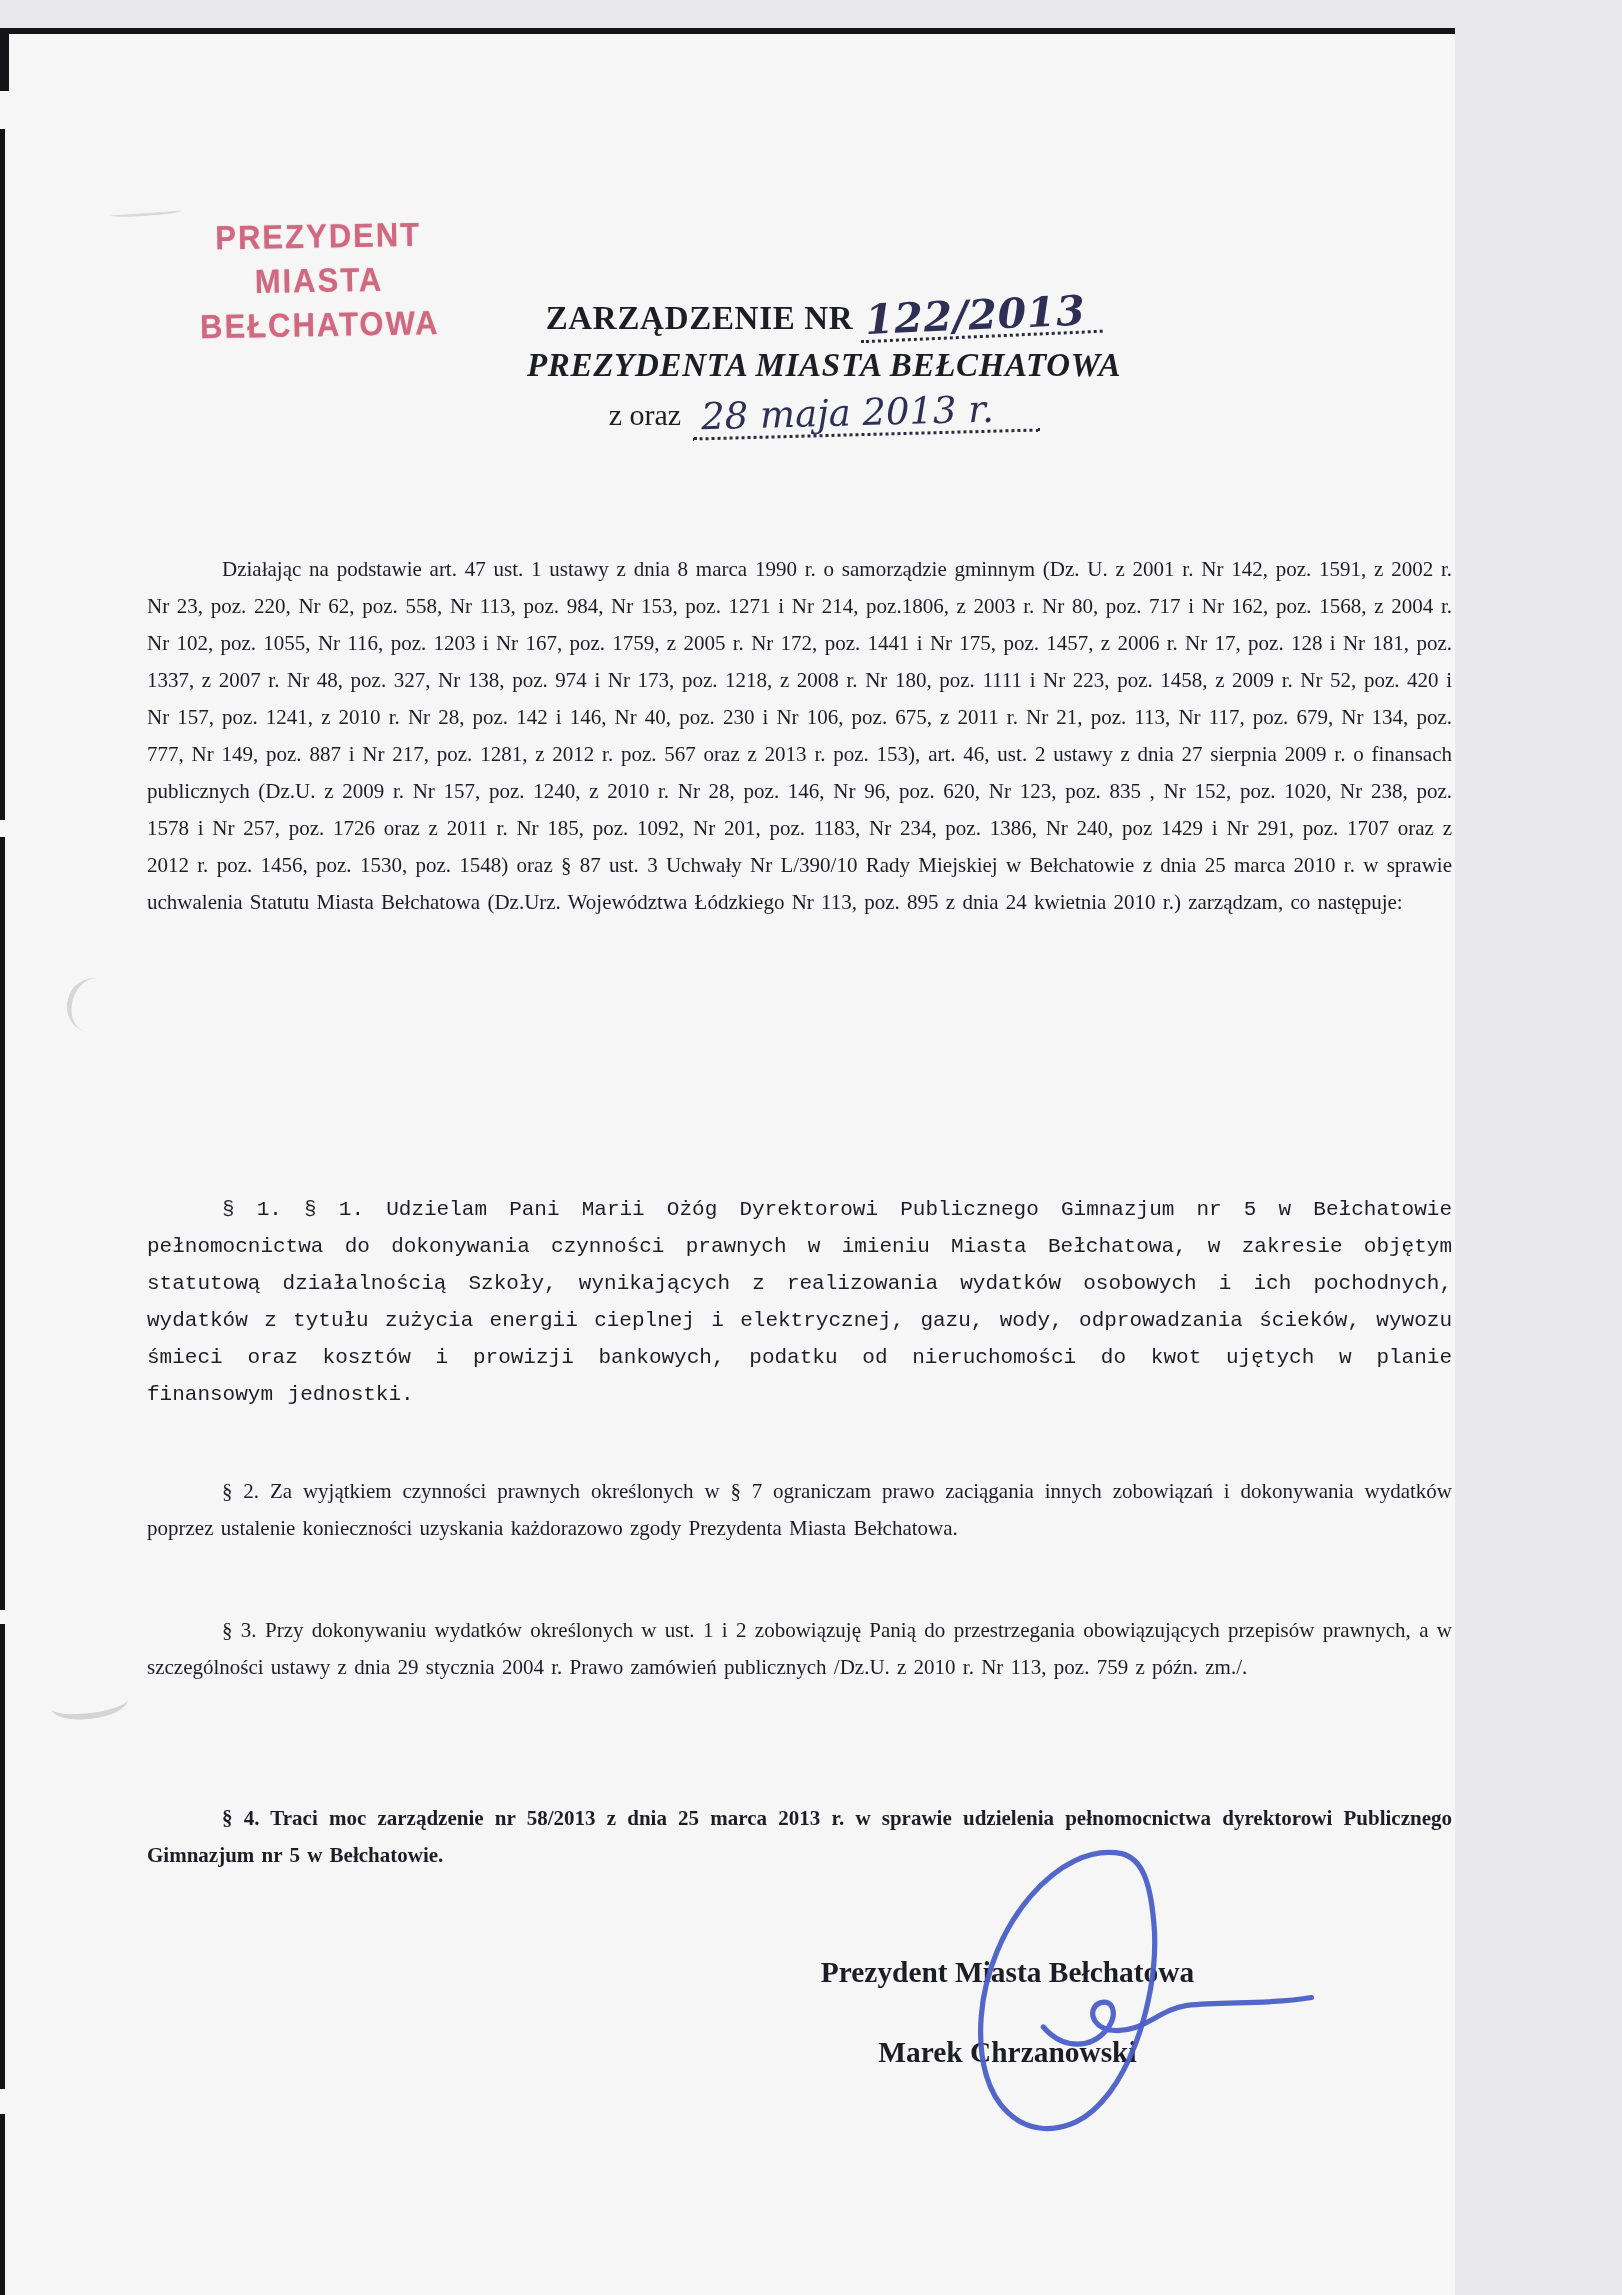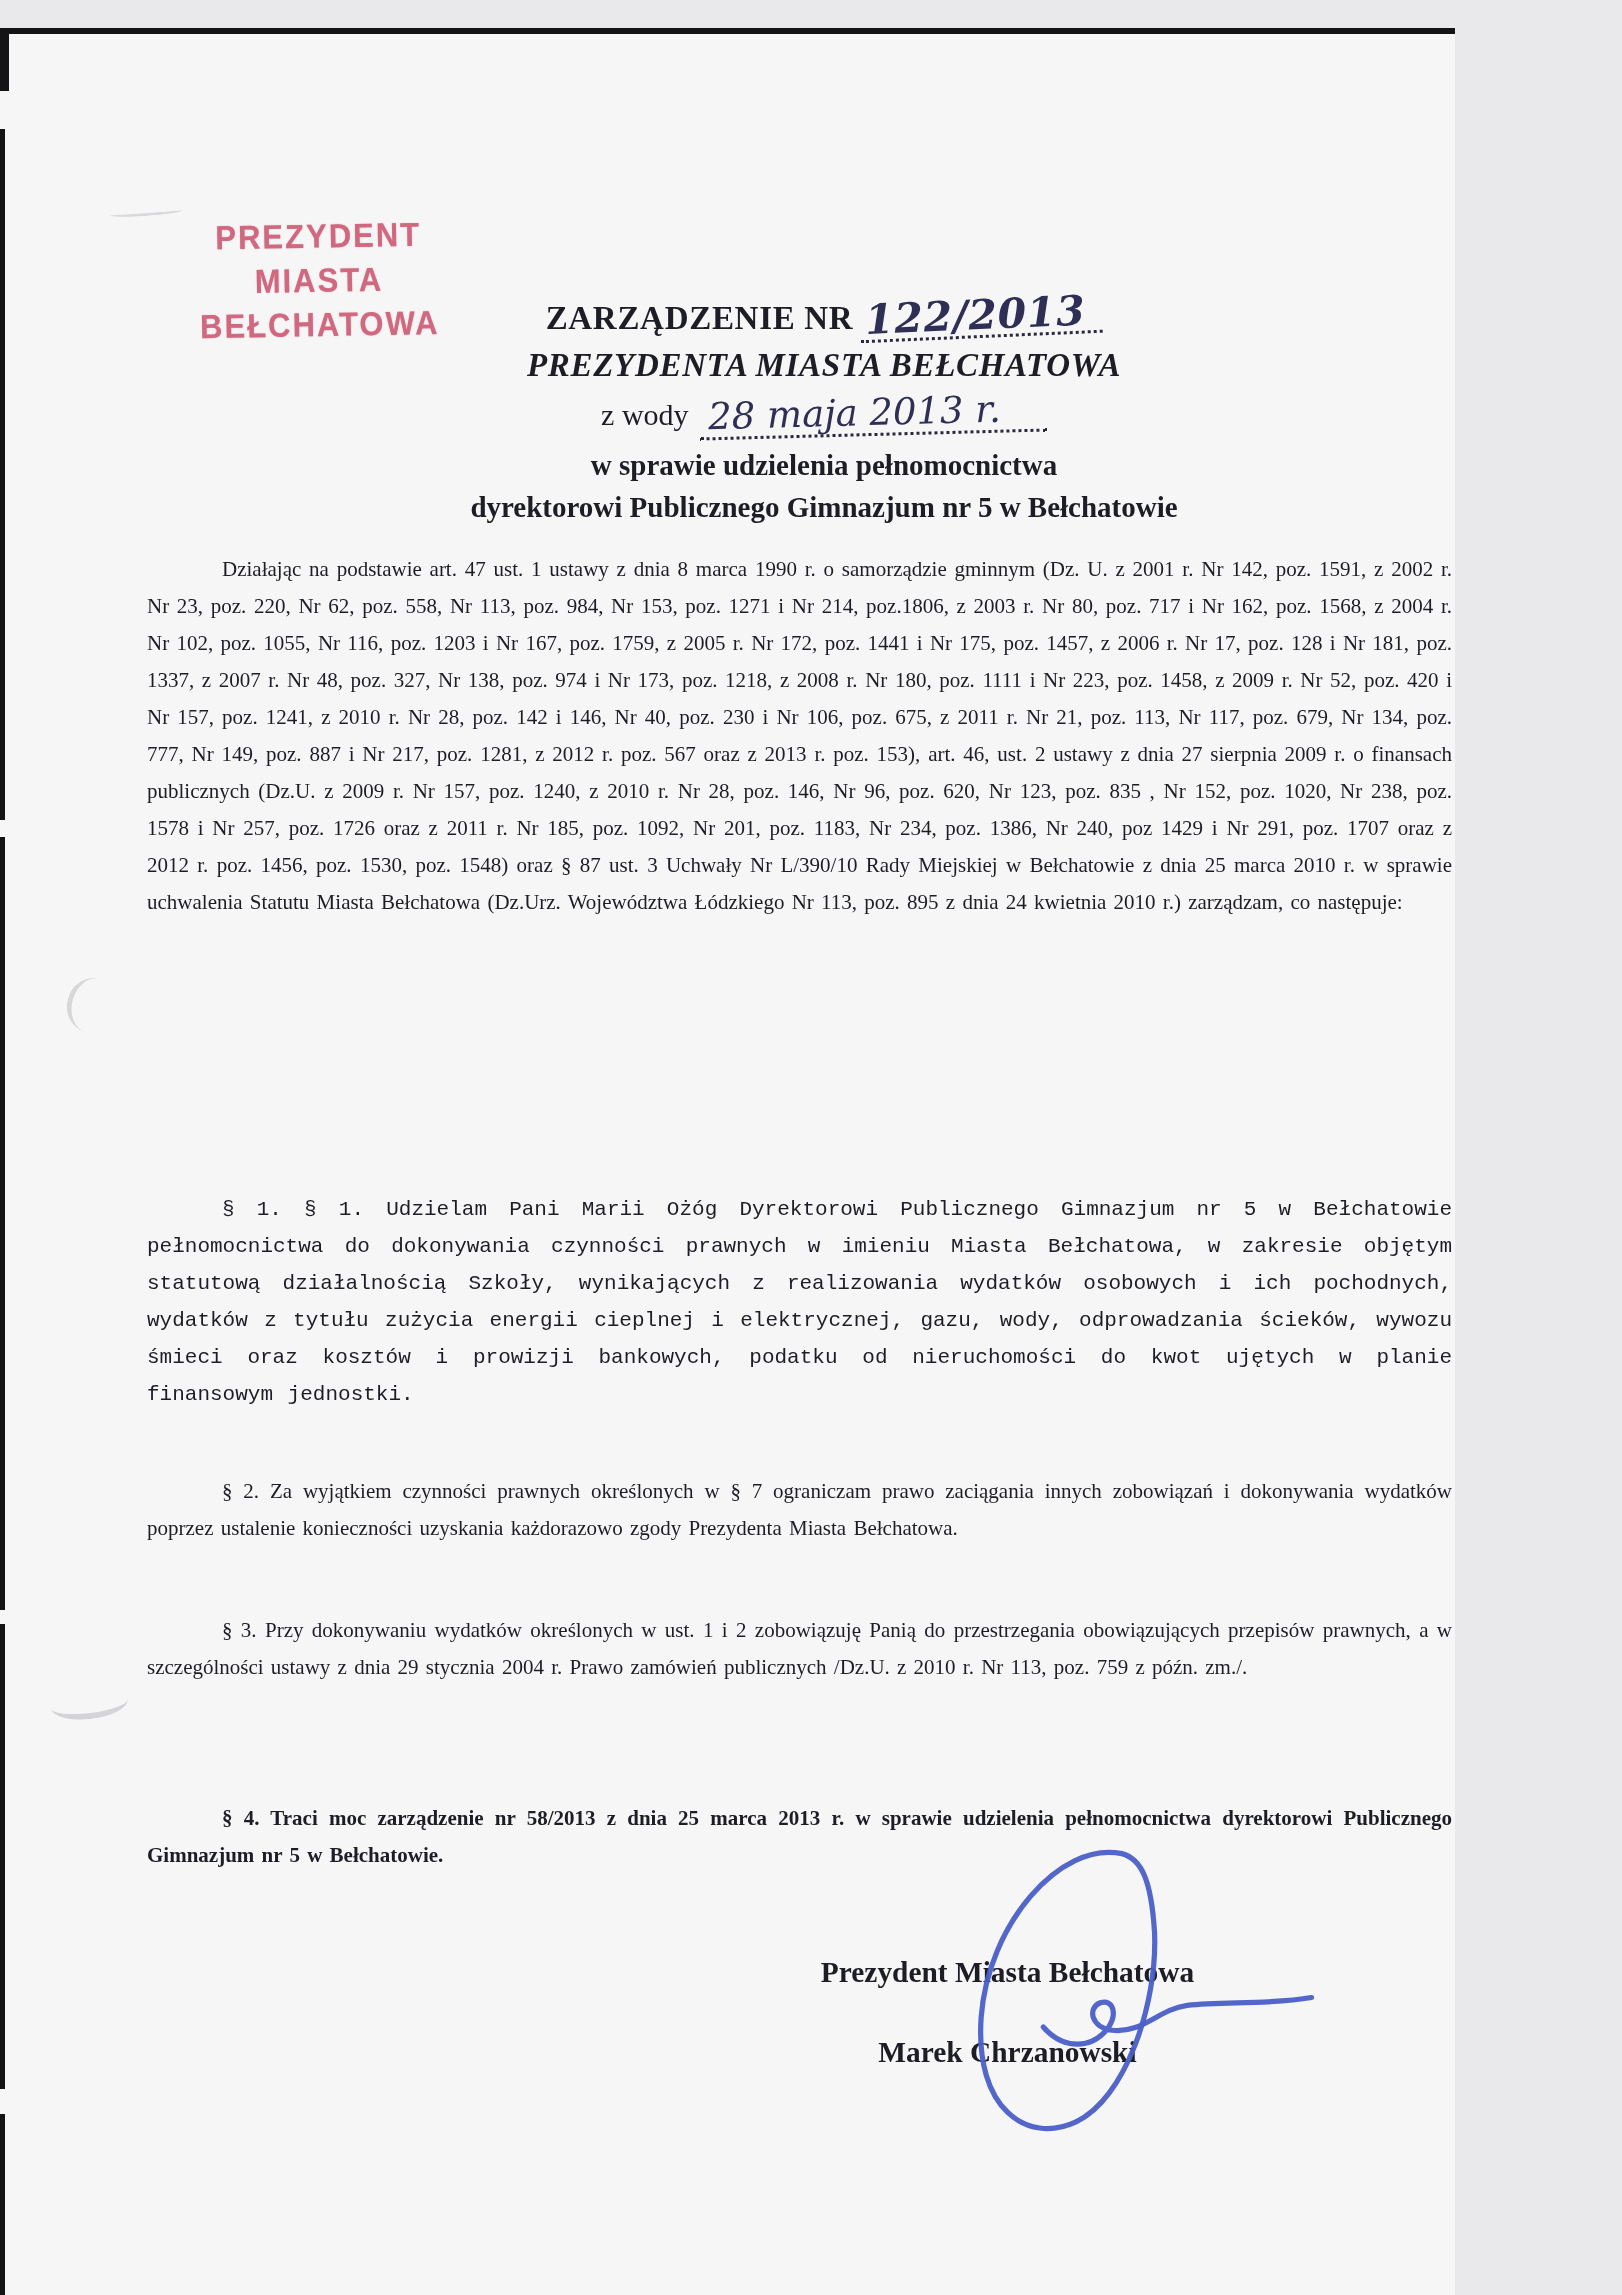--- a/index.html
+++ b/index.html
@@ -112,28 +112,24 @@
     <div>PREZYDENT MIASTA</div>
     <div>BEŁCHATOWA</div>
   </div>
 
   <div class="title-block">
     <div class="title-line1">
       <span>ZARZĄDZENIE NR</span><span class="hand hand-number">122/2013</span>
     </div>
     <div class="title-line2">PREZYDENTA MIASTA BEŁCHATOWA</div>
     <div class="title-line3">
-      <span>z wody</span><span class="hand hand-date">28 maja 2013 r.</span>
+      <span>z oraz</span><span class="hand hand-date">28 maja 2013 r.</span>
     </div>
   </div>
 
-  <div class="subject">
-    <div>w sprawie udzielenia pełnomocnictwa</div>
-    <div>dyrektorowi Publicznego Gimnazjum nr 5 w Bełchatowie</div>
-  </div>
 
   <p class="para legal">Działając na podstawie art. 47 ust. 1 ustawy z dnia 8 marca 1990 r. o samorządzie gminnym (Dz. U. z 2001 r. Nr 142, poz. 1591, z 2002 r. Nr 23, poz. 220, Nr 62,  poz. 558, Nr 113, poz. 984, Nr 153, poz. 1271 i Nr 214, poz.1806, z 2003 r. Nr 80, poz. 717 i Nr 162, poz. 1568, z 2004 r. Nr 102, poz. 1055, Nr 116, poz. 1203 i Nr 167, poz. 1759, z 2005 r. Nr 172, poz. 1441 i Nr 175, poz. 1457, z 2006 r. Nr 17, poz. 128 i Nr 181, poz. 1337,  z 2007 r. Nr 48, poz. 327, Nr 138, poz. 974 i Nr 173, poz. 1218, z 2008 r. Nr 180, poz. 1111 i Nr 223, poz. 1458, z 2009 r. Nr 52, poz. 420 i Nr 157, poz. 1241, z 2010 r. Nr 28, poz. 142 i 146, Nr 40, poz. 230 i Nr 106, poz. 675, z 2011 r. Nr 21, poz. 113, Nr 117, poz. 679, Nr 134, poz. 777, Nr 149, poz. 887 i Nr 217, poz. 1281, z 2012 r. poz. 567 oraz z 2013 r. poz. 153), art. 46, ust. 2 ustawy z dnia 27 sierpnia 2009 r. o finansach publicznych (Dz.U. z 2009 r. Nr 157, poz. 1240, z 2010 r. Nr 28, poz. 146, Nr 96, poz. 620, Nr 123, poz. 835 , Nr 152, poz. 1020, Nr 238, poz. 1578 i Nr 257, poz. 1726 oraz z 2011 r. Nr 185, poz. 1092, Nr 201, poz. 1183, Nr 234, poz. 1386, Nr 240, poz 1429 i Nr 291, poz. 1707 oraz z 2012 r. poz. 1456, poz. 1530, poz. 1548) oraz § 87 ust. 3 Uchwały Nr L/390/10 Rady Miejskiej w Bełchatowie z dnia 25 marca 2010 r. w sprawie uchwalenia Statutu Miasta Bełchatowa (Dz.Urz. Województwa Łódzkiego Nr 113, poz. 895 z dnia  24 kwietnia 2010 r.) zarządzam, co następuje:</p>
   <p class="para p1">§ 1. § 1. Udzielam Pani Marii Ożóg Dyrektorowi Publicznego Gimnazjum nr 5 w Bełchatowie pełnomocnictwa do dokonywania czynności prawnych w imieniu Miasta Bełchatowa, w zakresie objętym statutową działalnością Szkoły, wynikających z realizowania wydatków osobowych i ich pochodnych, wydatków z tytułu zużycia energii cieplnej i elektrycznej, gazu, wody, odprowadzania ścieków, wywozu śmieci oraz  kosztów i prowizji bankowych, podatku od nieruchomości do kwot ujętych w planie finansowym jednostki.</p>
   <p class="para p2">§ 2. Za wyjątkiem czynności prawnych określonych w § 7 ograniczam prawo zaciągania innych zobowiązań i dokonywania wydatków poprzez ustalenie konieczności uzyskania każdorazowo zgody Prezydenta Miasta Bełchatowa.</p>
   <p class="para p3">§ 3. Przy dokonywaniu wydatków określonych w ust. 1 i 2 zobowiązuję Panią do przestrzegania obowiązujących przepisów prawnych, a w szczególności ustawy z dnia 29 stycznia 2004 r. Prawo zamówień publicznych /Dz.U. z 2010 r. Nr 113, poz. 759 z późn. zm./.</p>
   <p class="para p4">§ 4. Traci moc zarządzenie nr 58/2013 z dnia 25 marca 2013 r. w sprawie udzielenia pełnomocnictwa dyrektorowi Publicznego Gimnazjum nr 5 w Bełchatowie.</p>
 
   <div class="sig-text">
     <div>Prezydent Miasta Bełchatowa</div>
     <div class="sig-name">Marek Chrzanowski</div>

